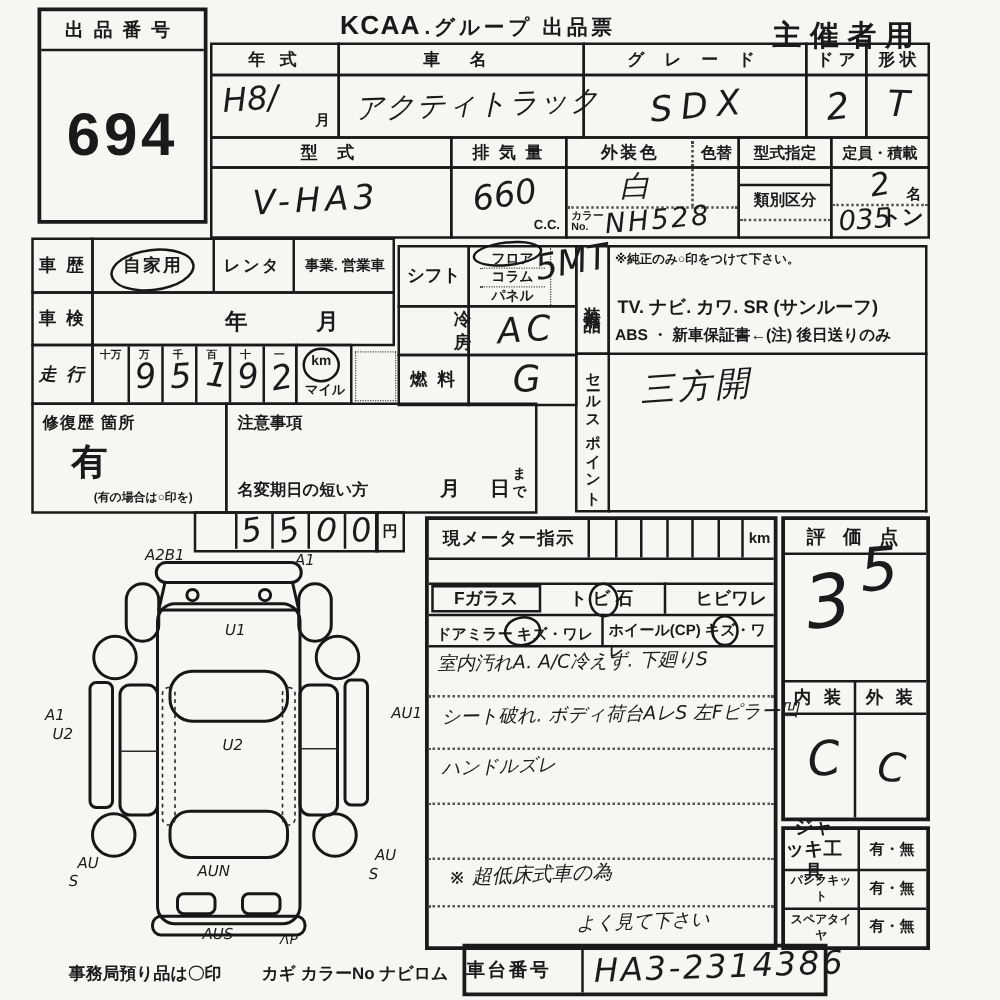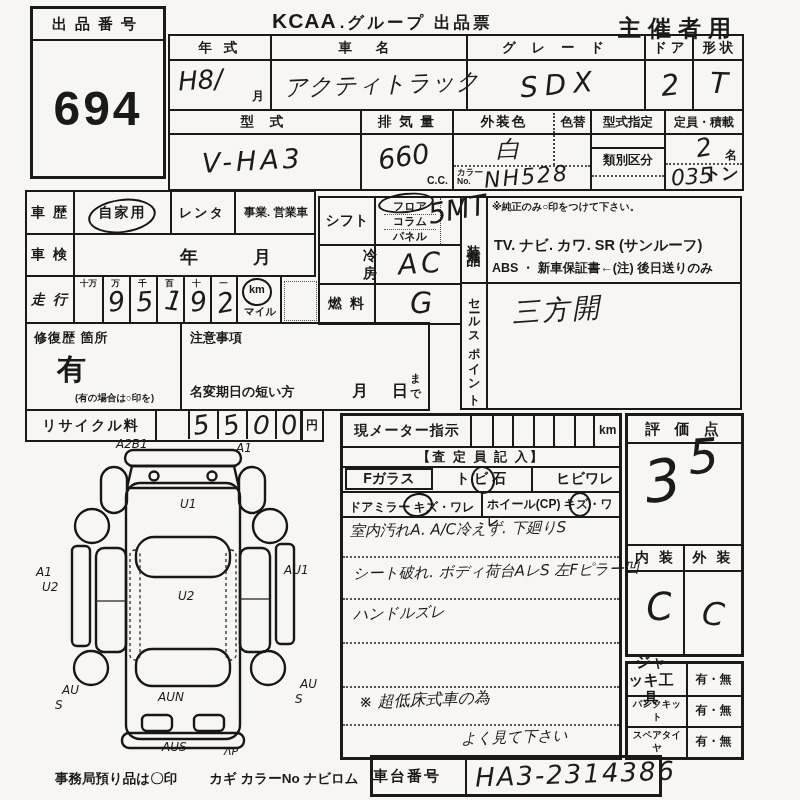--- a/index.html
+++ b/index.html
@@ -150,21 +150,20 @@
     <span style="position:absolute;left:5px;bottom:4px;font-size:9.5px;font-weight:700;margin-left:43px;">(有の場合は○印を)</span>
   </div>
   <div class="abs b25" style="left:180px;top:322px;width:250px;height:89px;">
     <span class="lbl" style="position:absolute;left:8px;top:5px;font-size:13px;">注意事項</span>
     <span class="lbl" style="position:absolute;left:8px;bottom:8px;font-size:13px;">名変期日の短い方</span>
     <span class="lbl" style="position:absolute;left:170px;bottom:7px;font-size:16px;">月</span>
     <span class="lbl" style="position:absolute;left:210px;bottom:7px;font-size:16px;">日</span>
     <span style="position:absolute;left:228px;bottom:8px;font-size:11px;font-weight:700;">まで</span>
   </div>
 
-  <div class="abs b25 ctr lbl" style="left:25px;top:409px;width:132px;height:33px;font-size:14px;letter-spacing:2px;">リサイクル料</div>
   <div class="abs b25" style="left:155px;top:409px;width:148px;height:33px;">
     <span class="vline thin" style="left:31px;top:0;height:28px;"></span>
     <span class="vline thin" style="left:60px;top:0;height:28px;"></span>
     <span class="vline thin" style="left:89px;top:0;height:28px;"></span>
     <span class="vline thin" style="left:118px;top:0;height:28px;"></span>
     <span class="hand" style="position:absolute;left:36px;top:1px;font-size:26px;transform:rotate(-8deg);">5</span>
     <span class="hand" style="position:absolute;left:66px;top:1px;font-size:26px;transform:rotate(-12deg);">5</span>
     <span class="hand" style="position:absolute;left:96px;top:1px;font-size:26px;transform:rotate(4deg);">0</span>
     <span class="hand" style="position:absolute;left:124px;top:1px;font-size:26px;transform:rotate(-6deg);">0</span>
   </div>
@@ -242,21 +241,21 @@
         <rect x="204" y="114" width="10" height="110" rx="5" stroke-dasharray="3,3"></rect>
       </g>
     </svg>
     <div class="abs" style="left:0;top:0;width:100%;height:100%;">
         <span class="hand ann" style="left: 94px; top: 2px;">A2B1</span>
         <span class="hand ann" style="left: 214px; top: 6px;">A1</span>
         <span class="hand ann" style="left: 158px; top: 62px;">U1</span>
         <span class="hand ann" style="left: 14px; top: 130px;">A1</span>
         <span class="hand ann" style="left: 20px; top: 145px;">U2</span>
         <span class="hand ann" style="left: 156px; top: 154px;">U2</span>
-        <span class="hand ann" style="left: 262px; top: 128px;">AU1</span>
+        <span class="hand ann" style="left: 291px; top: 128px;">AU1</span>
         <span class="hand ann" style="left: 40px; top: 248px;">AU</span>
         <span class="hand ann" style="left: 33px; top: 263px;">S</span>
         <span class="hand ann" style="left: 136px; top: 255px;">AUN</span>
         <span class="hand ann" style="left: 278px; top: 242px;">AU</span>
         <span class="hand ann" style="left: 273px; top: 257px;">S</span>
         <span class="hand ann" style="left: 140px; top: 305px;">AUS</span>
       </div>
   </div>
 
   <div class="abs b3" style="left:340px;top:413px;width:282px;height:347px;">
@@ -264,21 +263,20 @@
     <span class="vline" style="left:127px;top:0;height:30px;"></span>
     <span class="vline thin" style="left:149px;top:0;height:30px;"></span>
     <span class="vline thin" style="left:169px;top:0;height:30px;"></span>
     <span class="vline thin" style="left:190px;top:0;height:30px;"></span>
     <span class="vline thin" style="left:210px;top:0;height:30px;"></span>
     <span class="vline thin" style="left:231px;top:0;height:30px;"></span>
     <span class="vline" style="left:250px;top:0;height:30px;"></span>
     <span class="lbl" style="position:absolute;left:256px;top:7px;font-size:12px;">km</span>
     <span class="hline" style="left:0;top:30px;width:276px;"></span>
 
-    <span class="lbl ctr" style="position:absolute;left:0;top:31px;width:100%;height:19px;font-size:13px;letter-spacing:2px;">【査 定 員 記 入】</span>
     <span class="hline" style="left:0;top:50px;width:276px;"></span>
 
     <span class="abs b2 ctr lbl" style="left:2px;top:52px;width:88px;height:22px;font-size:14px;">Fガラス</span>
     <span class="lbl ctr" style="position:absolute;left:92px;top:52px;width:96px;height:22px;font-size:14px;letter-spacing:4px;">トビ石</span>
     <span class="vline thin" style="left:188px;top:50px;height:25px;"></span>
     <span class="lbl ctr" style="position:absolute;left:188px;top:52px;width:108px;height:22px;font-size:14px;">ヒビワレ</span>
     <span class="oval" style="left:128px;top:50px;width:20px;height:24px;border-width:2px;transform:rotate(-8deg);"></span>
     <span class="hline thinh" style="left:0;top:75px;width:276px;"></span>
 
     <span class="lbl" style="position:absolute;left:6px;top:83px;font-size:12px;">ドアミラー キズ・ワレ</span>

